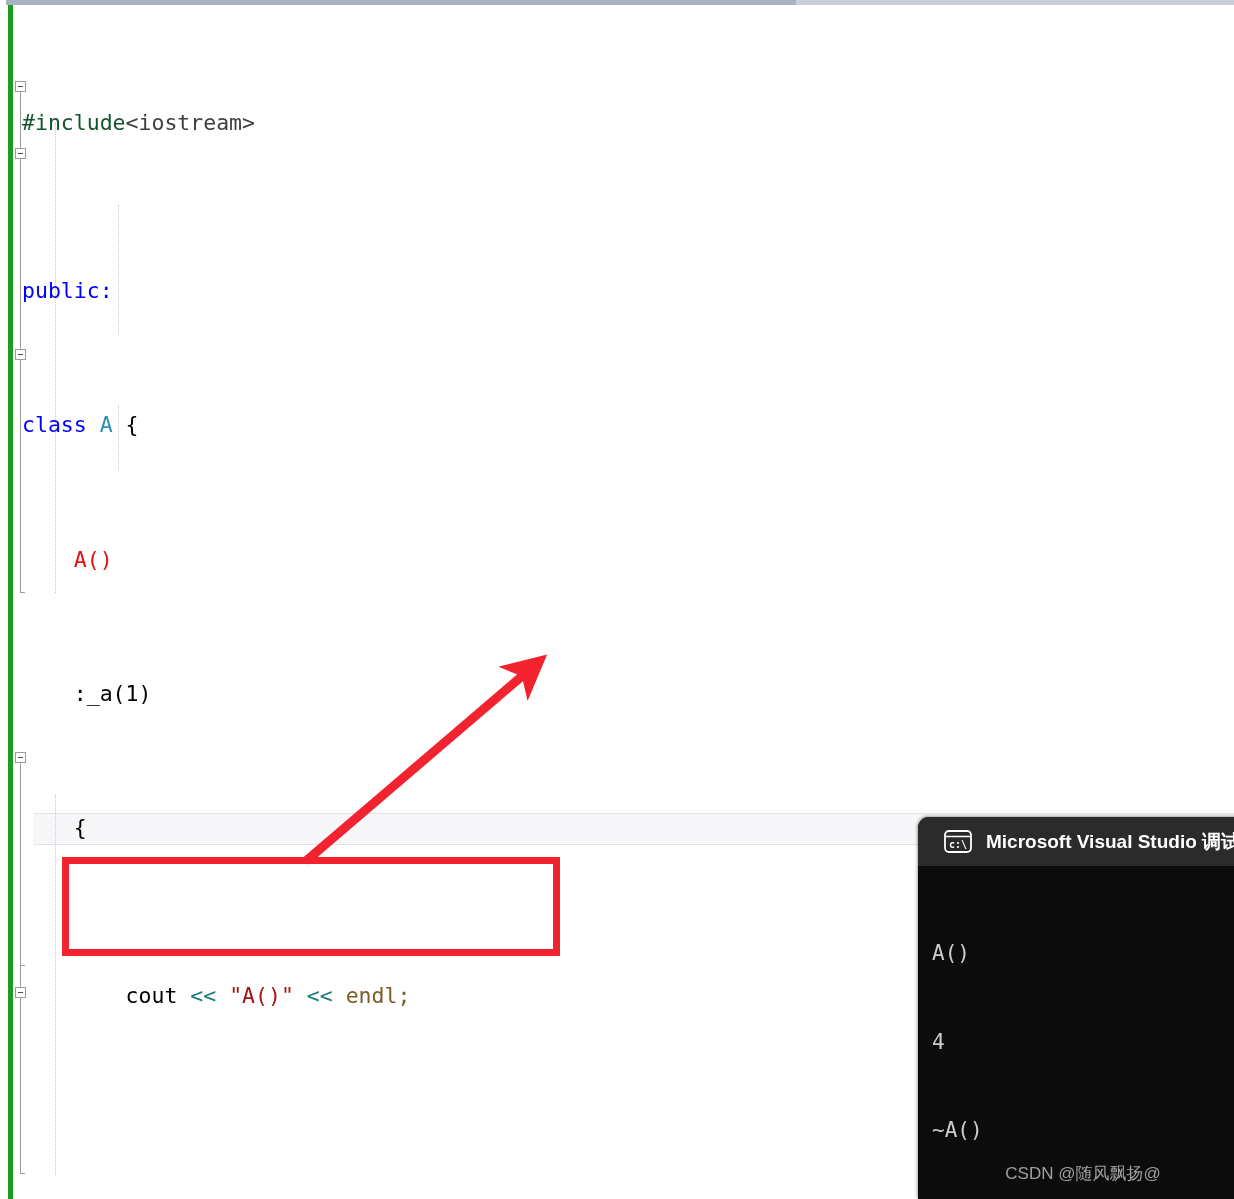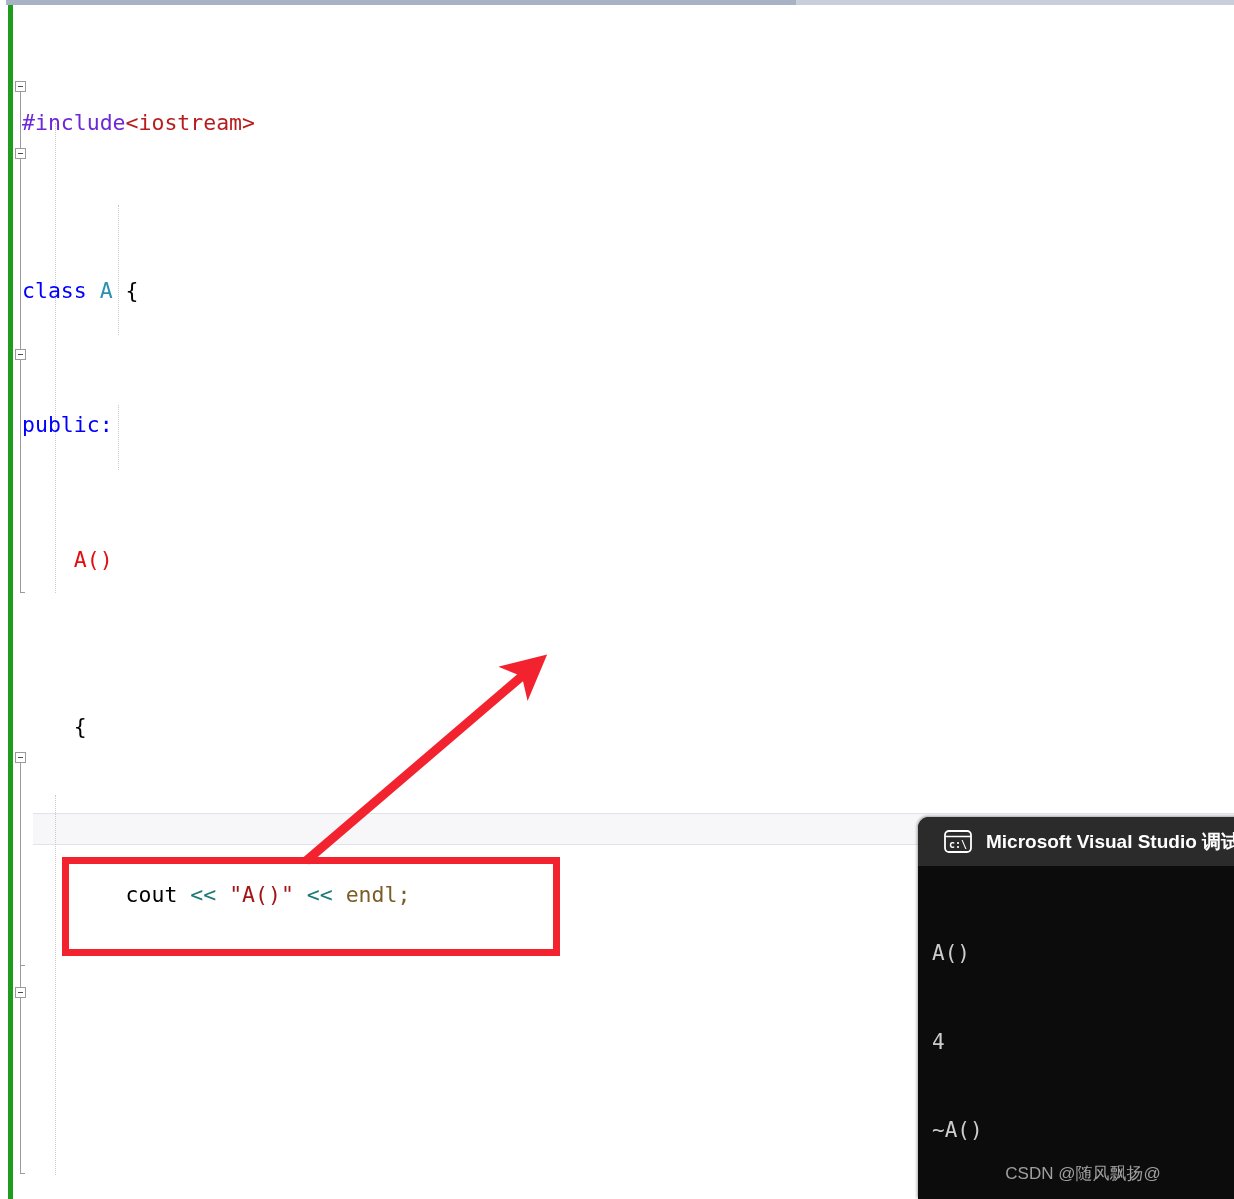--- a/index.html
+++ b/index.html
@@ -44,22 +44,22 @@
   .code{
     position:absolute;left:22px;top:0;width:1210px;
     font-size:21.5px;line-height:33.6px;
     white-space:pre;
     color:#000000;
     letter-spacing:0px;
   }
   .ln{height:33.6px;padding-left:0;}
   .cn{color:#000000;}           
   .kw{color:#0000ff;}           
-  .pp{color:#6d28d9;}           
-  .inc{color:#b91c1c;}          
+  .pp{color:#14532d;}           
+  .inc{color:#404040;}          
   .cls{color:#2b91af;}          
   .fn{color:#795e26;}           
   .str{color:#a31515;}          
   .op{color:#1b7a7a;}           
   .ctor{color:#e01010;}          
 
   .curline{
     position:absolute;left:33px;top:808px;width:1201px;height:32px;
     background:#f7f7f9;border-top:1px solid #e2e2ea;border-bottom:1px solid #e2e2ea;
     box-sizing:border-box;
@@ -136,26 +136,27 @@
   <div class="indent-guide" style="left:55px;top:118px;height:470px;"></div>
   <div class="indent-guide" style="left:55px;top:790px;height:380px;"></div>
   <div class="indent-guide" style="left:118px;top:200px;height:130px;"></div>
   <div class="indent-guide" style="left:118px;top:400px;height:65px;"></div>
 
   <div class="code">
 
     <div class="ln"><span class="pp">#include</span><span class="inc">&lt;iostream&gt;</span></div>
 
 
+    <div class="ln"><span class="kw">public:</span></div>
+
     <div class="ln"><span class="kw">class</span> <span class="cls">A</span> <span class="cn">{</span></div>
 
-    <div class="ln"><span class="kw">public:</span></div>
-
     <div class="ln">    <span class="ctor">A()</span></div>
 
+    <div class="ln">    <span class="cn">:_a(1)</span></div>
 
     <div class="ln">    <span class="cn">{</span></div>
 
 
     <div class="ln">        <span class="cn">cout</span> <span class="op">&lt;&lt;</span> <span class="str">"A()"</span> <span class="op">&lt;&lt;</span> <span class="fn">endl;</span></div>
 
     
 
     
 

